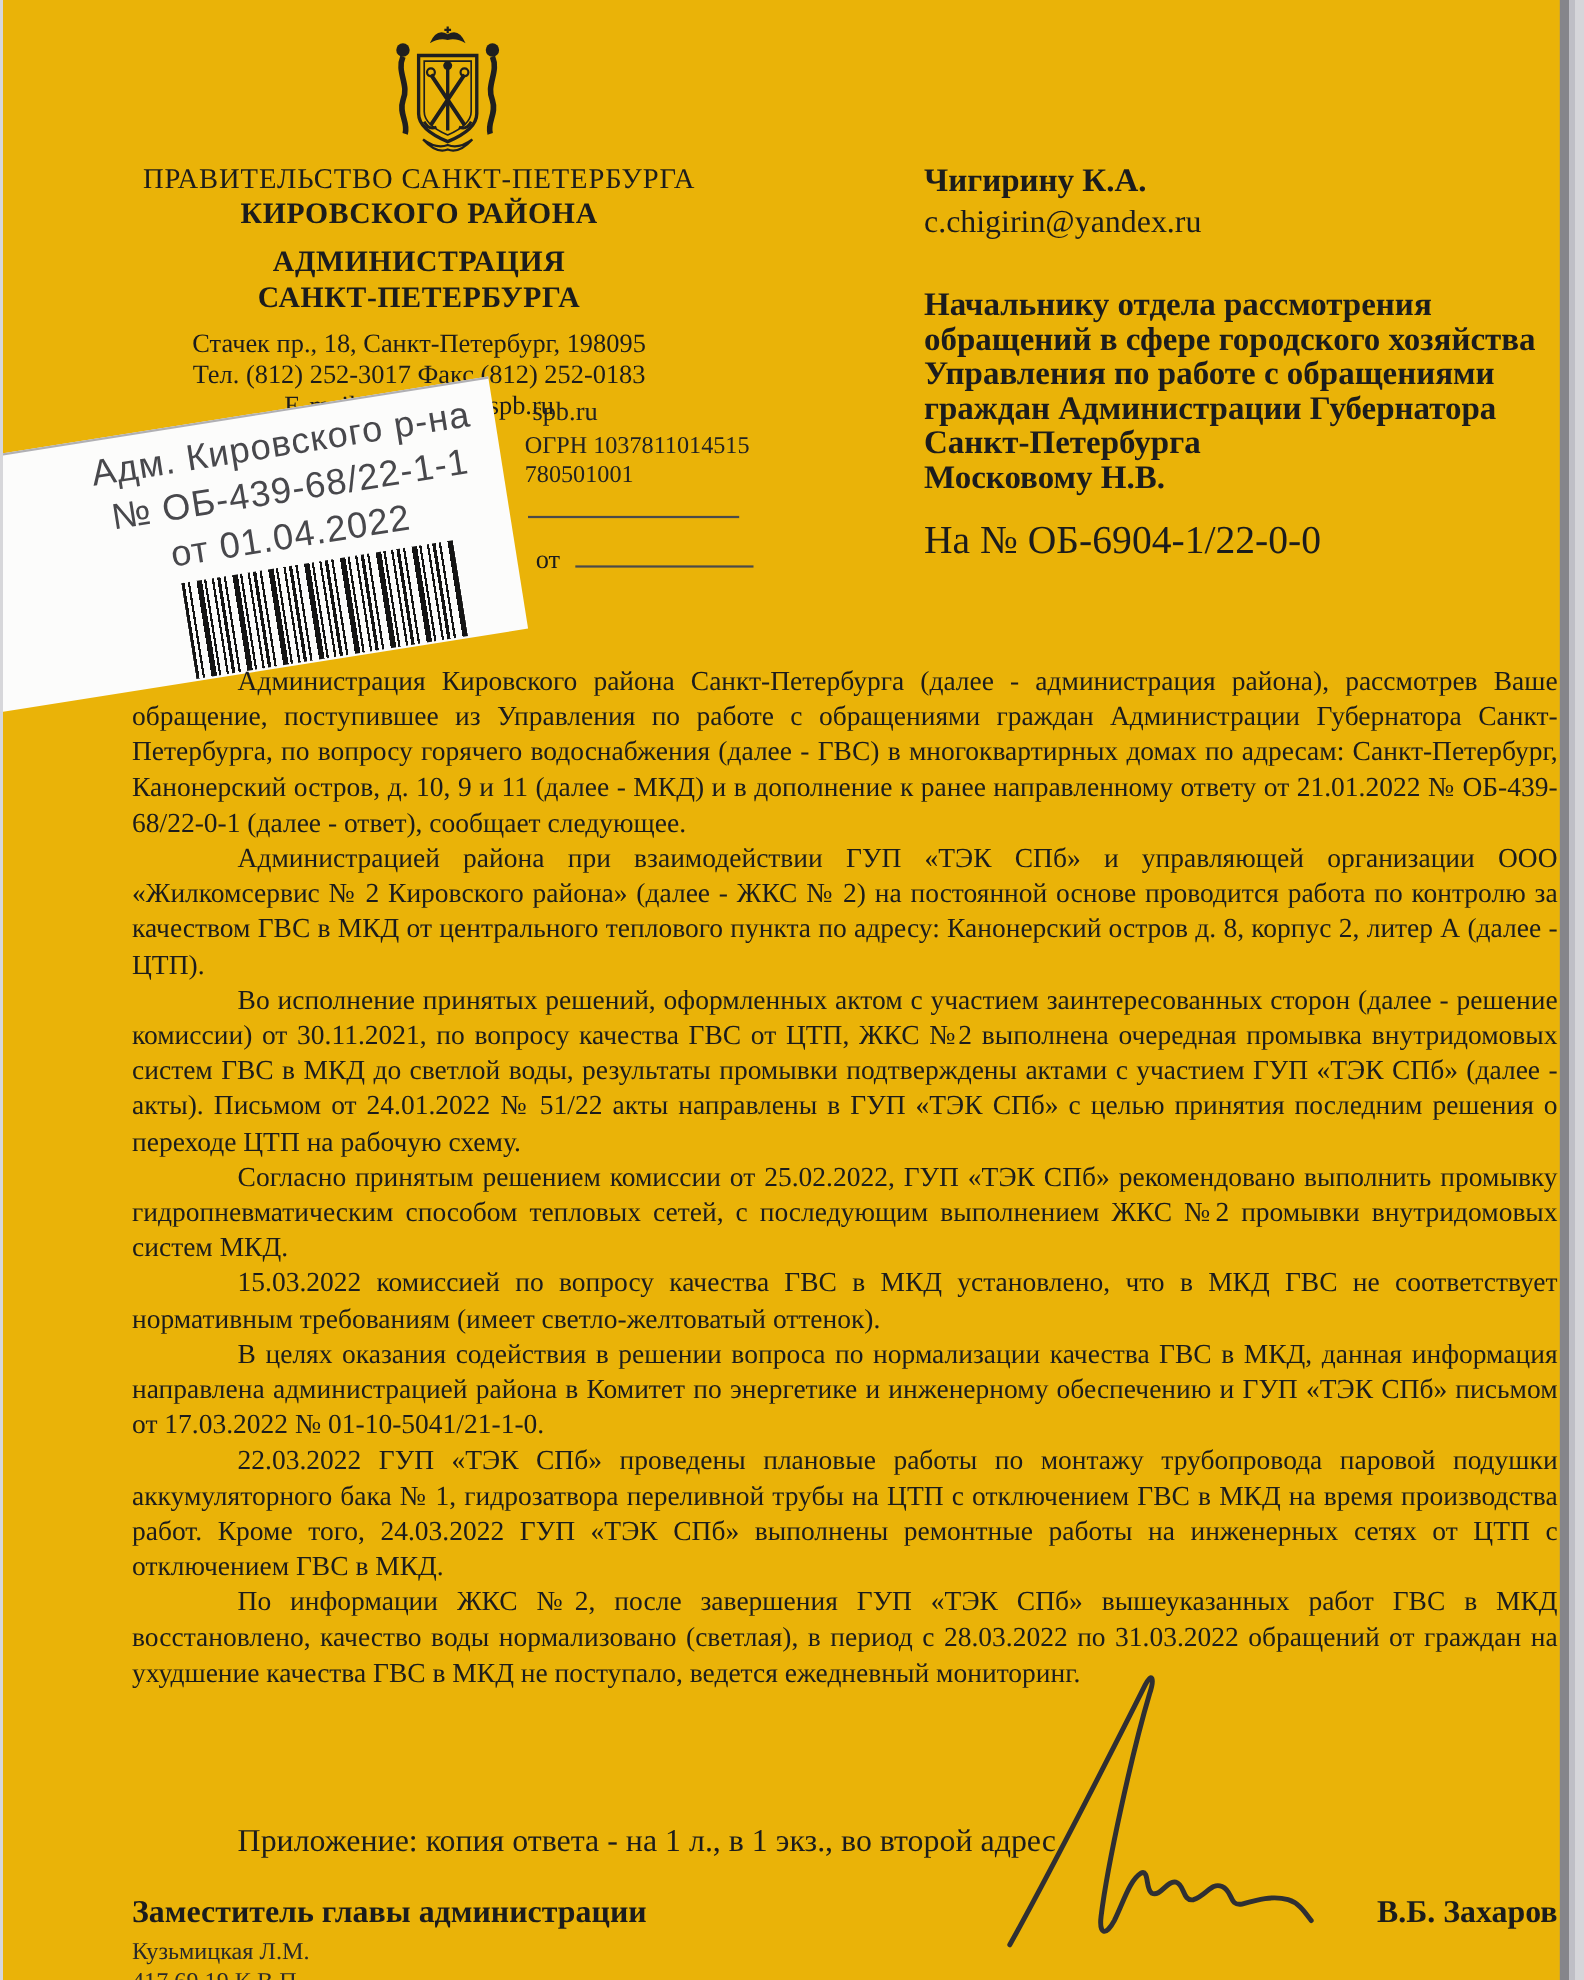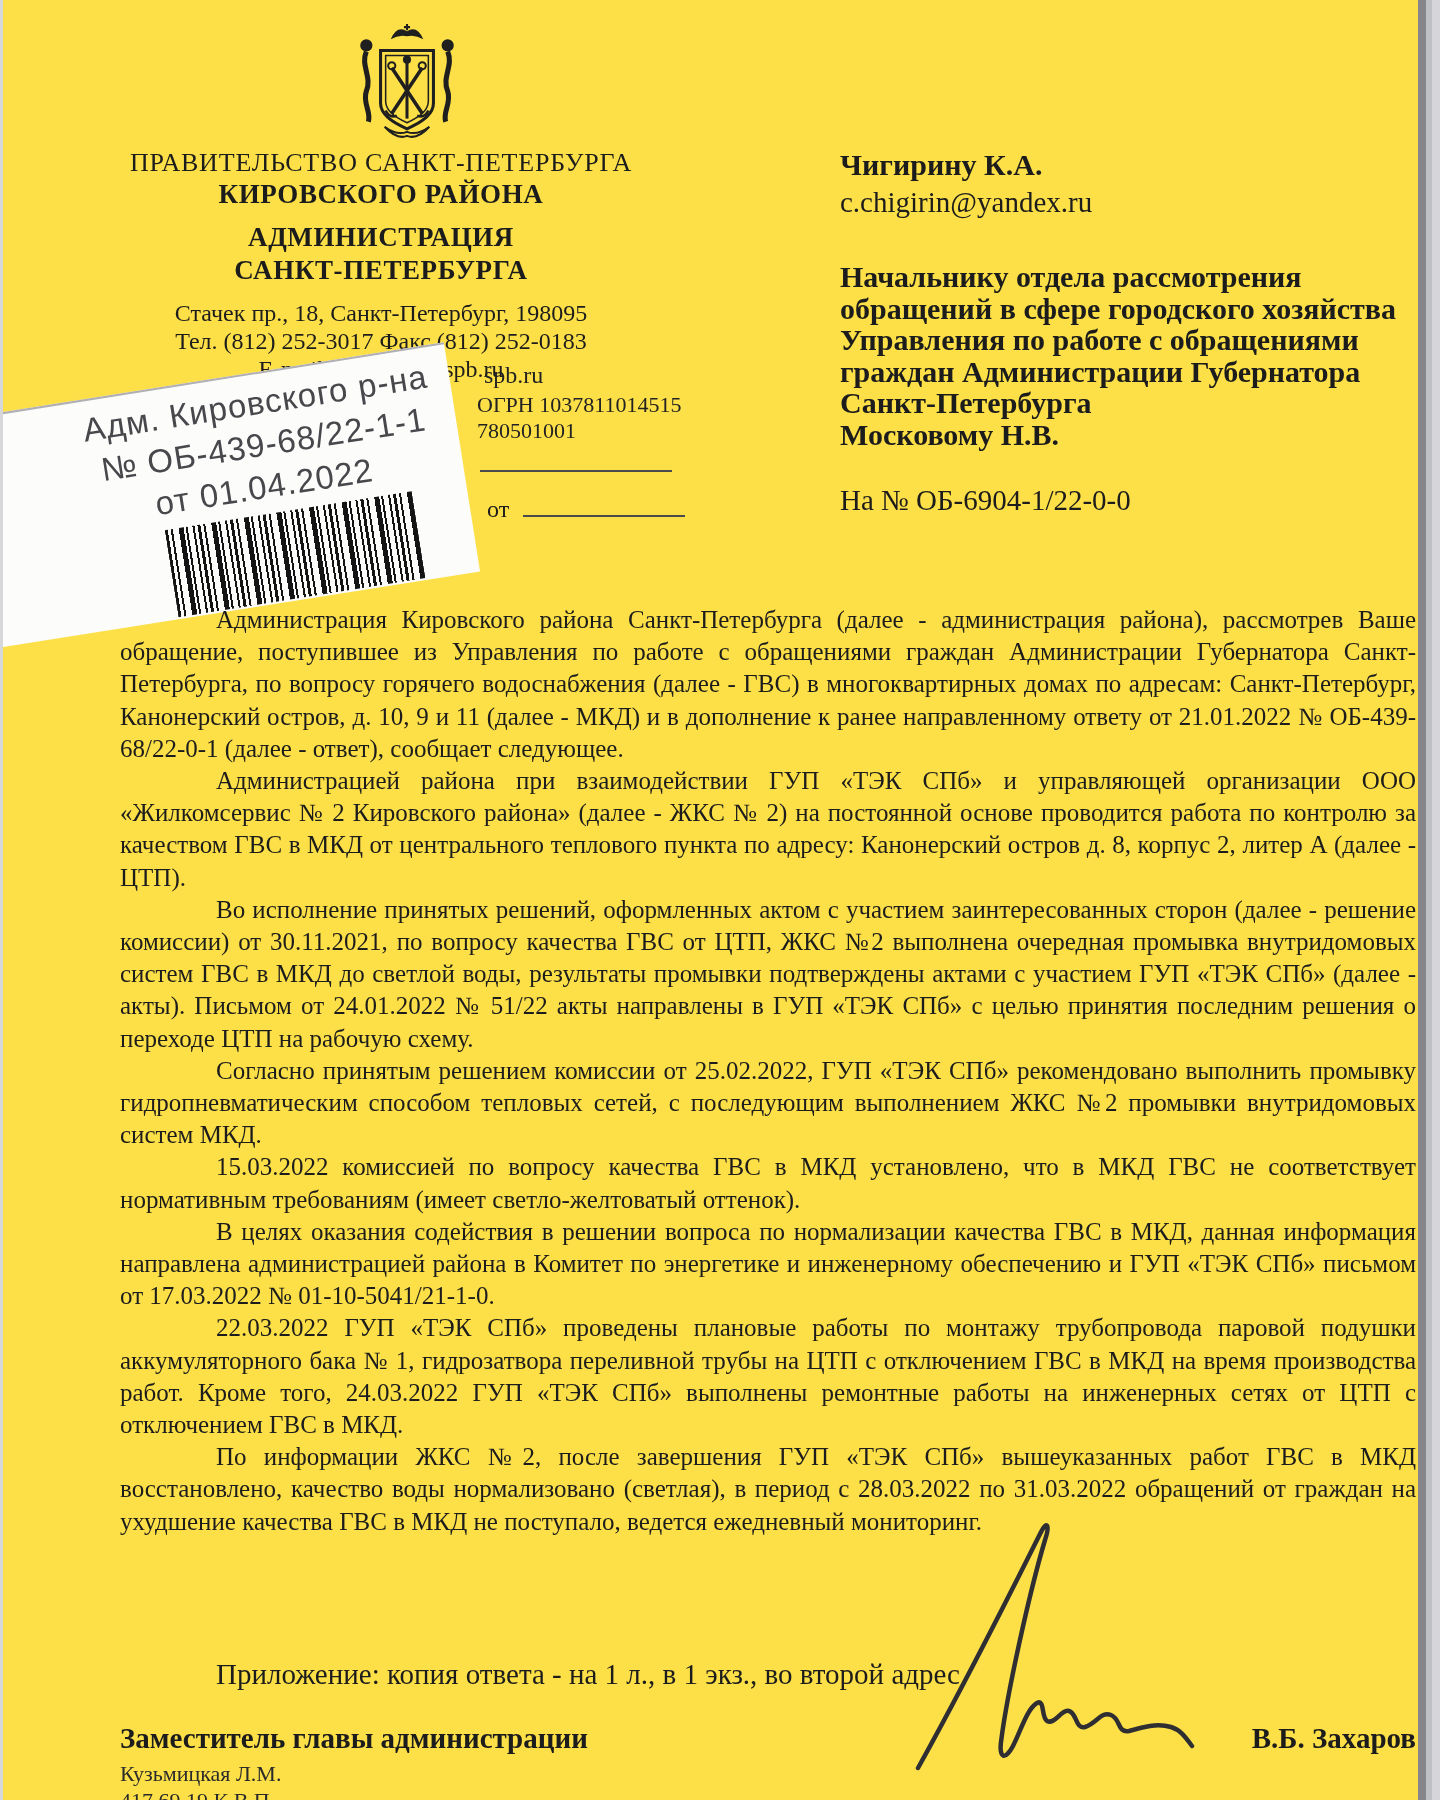--- a/index.html
+++ b/index.html
@@ -1,18 +1,18 @@
 <!DOCTYPE html>
 <html><head>
 <meta charset="utf-8">
 <style>
   html,body{margin:0;padding:0;background:#e9e9ec;}
   .page{
     position:relative;width:1440px;height:1800px;overflow:hidden;
-    background:#fde047;font-family:"Liberation Serif", serif;color:#1c1c1c;
+    background:#eab308;font-family:"Liberation Serif", serif;color:#1c1c1c;
   }
   .abs{position:absolute;}
   
   .edge-right{top:0;right:0;bottom:0;width:22px;
     background:linear-gradient(90deg,#85858b 0 8px,#bfbfc6 8px 14px,#d6d6da 14px 22px);}
   .edge-left{top:0;left:0;bottom:0;width:4px;
     background:linear-gradient(90deg,#d7d7da 0 3px,rgba(215,215,218,0) 3px);}
   
   .letterhead{left:118px;top:148px;width:526px;text-align:center;}
   .lh-gov{font-size:26px;letter-spacing:.8px;white-space:nowrap;}
@@ -29,21 +29,21 @@
   .barcode{position:absolute;left:195px;top:140px;width:250px;height:88px;
     background:repeating-linear-gradient(90deg,
       #141414 0 3px,#fcfcfb 3px 6px,#141414 6px 8px,#fcfcfb 8px 14px,
       #141414 14px 19px,#fcfcfb 19px 21px,#141414 21px 23px,#fcfcfb 23px 28px,
       #141414 28px 30px,#fcfcfb 30px 33px);}
   
   .recipient{left:840px;top:148px;width:580px;}
   .r-name{font-size:30px;font-weight:bold;}
   .r-email{font-size:29px;margin-top:4px;}
   .r-pos{font-size:30px;font-weight:bold;line-height:31.5px;margin-top:42px;}
-  .r-ref{font-size:29px;margin-top:34px;}
+  .r-ref{font-size:36px;margin-top:20px;}
   
   .salutation{left:120px;top:546px;width:1296px;text-align:center;
     font-size:31px;font-weight:bold;}
   .body-text{left:120px;top:604px;width:1296px;font-size:25px;line-height:32.2px;
     text-align:justify;}
   .body-text p{margin:0;text-indent:96px;}
   .attachment{left:120px;top:1658px;width:1296px;font-size:29px;text-indent:96px;}
   
   .sign-row{left:120px;top:1722px;width:1296px;display:flex;
     justify-content:space-between;font-size:29px;font-weight:bold;}

